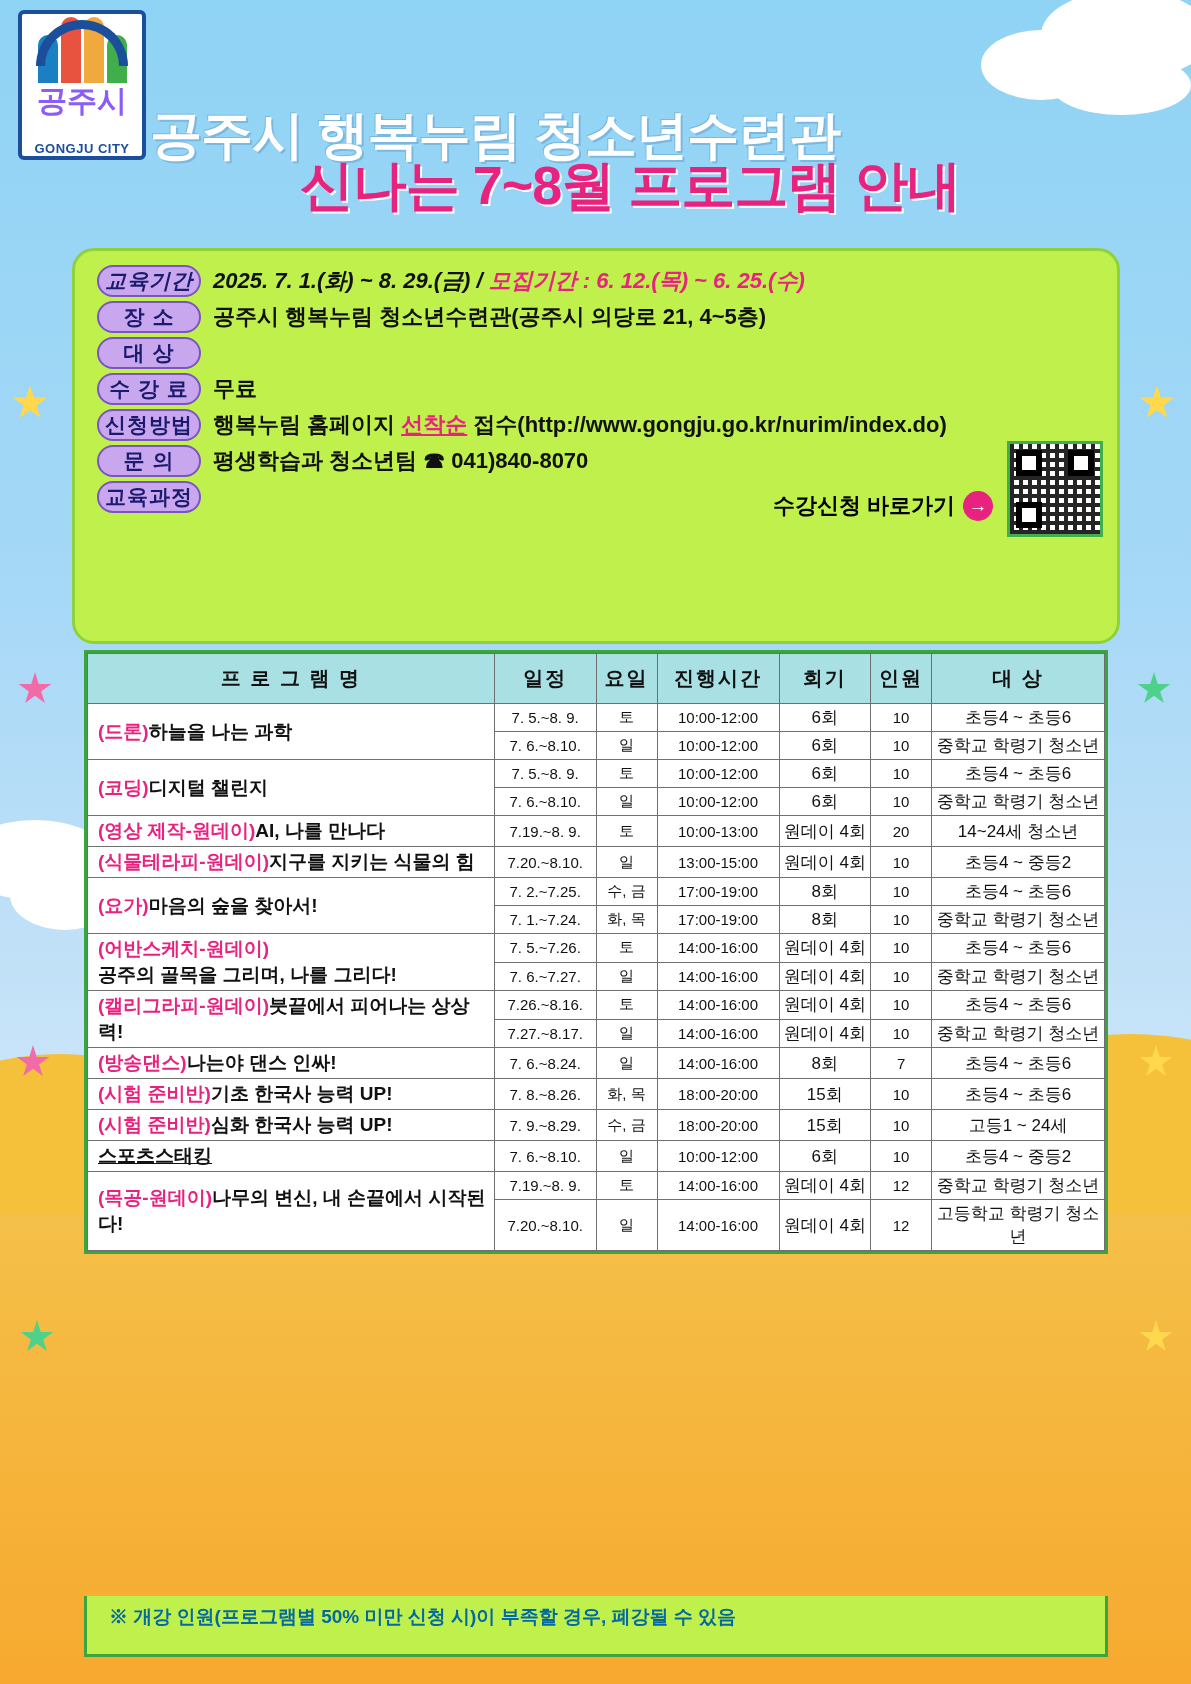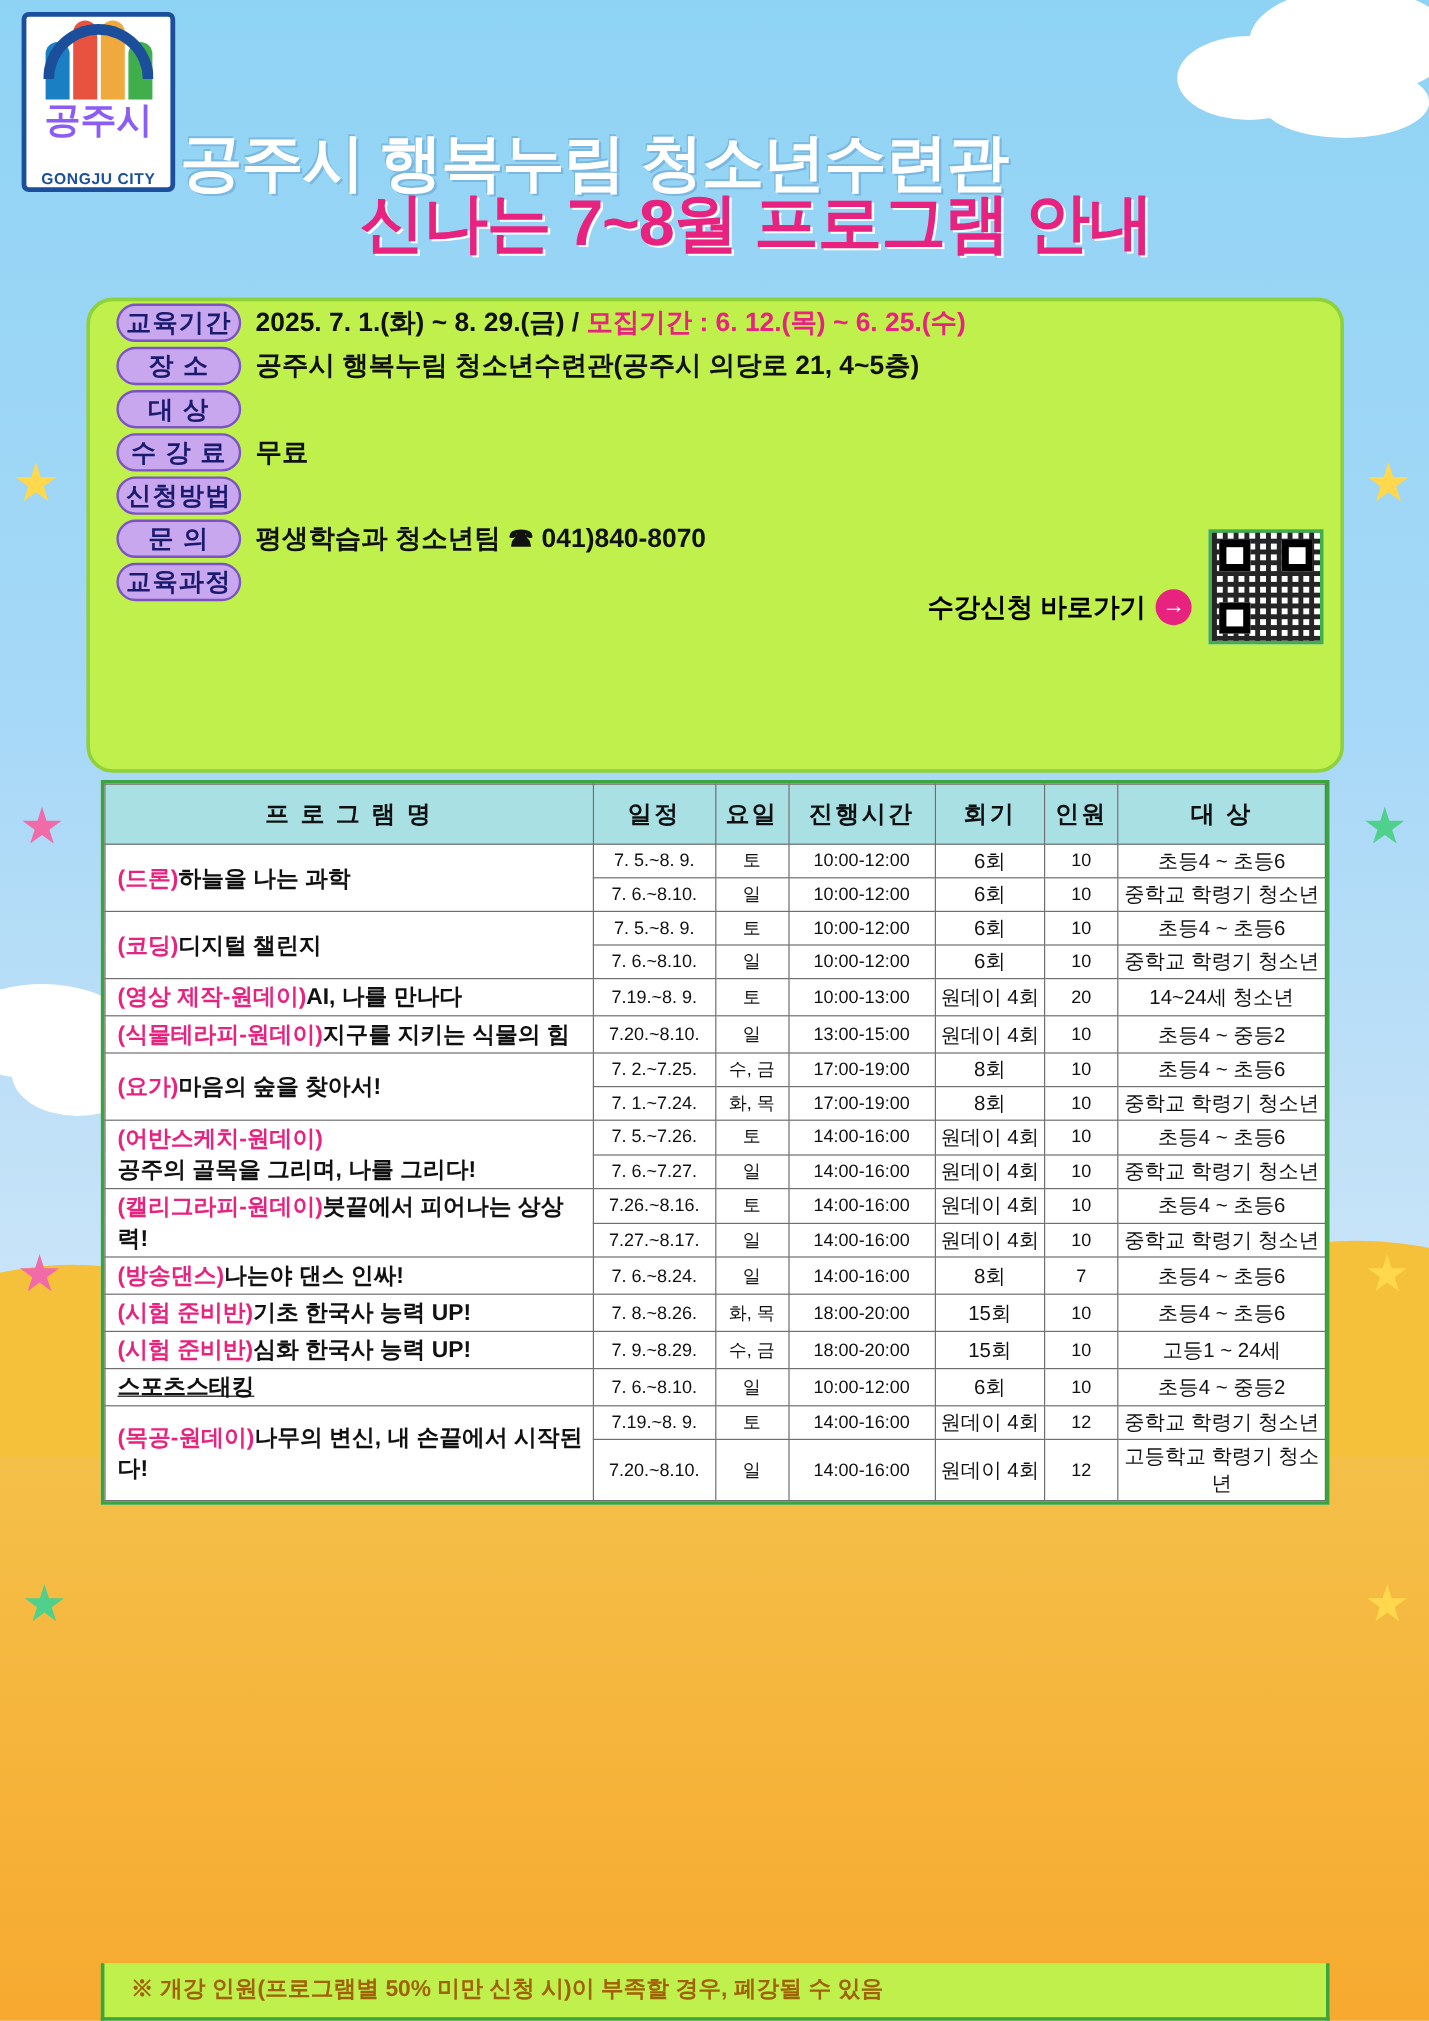--- a/index.html
+++ b/index.html
@@ -61,21 +61,21 @@
     font-size:54px; font-weight:bold; color:#e8227f; letter-spacing:-1px;
     text-shadow: 2px 2px 0 #ffffff;
   }
 
   
   .panel {
     position:absolute; left:72px; top:248px; width:1048px; height:396px;
     background:#bff04b; border:3px solid #8fd13a; border-radius:22px;
   }
   .row { display:flex; align-items:center; margin:0 0 4px 22px; }
-  .row:first-child { padding-top:2px; }
+  .row:first-child { padding-top:14px;font-style:italic; }
   .tag {
     background:#c9a7ee; color:#1a1a6e; font-weight:bold; font-size:21px;
     border:2px solid #7d52c4; border-radius:16px;
     min-width:104px; height:32px; display:flex; align-items:center; justify-content:center;
     letter-spacing:1px; margin-right:12px;
   }
   .val { font-size:22px; font-weight:bold; color:#111; }
   .val .pink { color:#e8227f; }
   .val .uline { color:#e8227f; text-decoration:underline; }
 
@@ -109,21 +109,21 @@
   table { border-collapse:collapse; width:100%; font-size:15px;padding-left:35px; }
   th, td { border:1px solid #6f6f6f; text-align:center; padding:2px 3px; color:#111; }
   thead th { background:#a8e0e4; font-size:20px; font-weight:bold; letter-spacing:2px; height:50px; }
   td.name { text-align:left; padding-left:10px; font-size:19px; font-weight:bold; }
   td.name .pk { color:#e8227f;text-align:right; }
   td.name .ul { text-decoration:underline; }
   td.small { font-size:17px;text-align:center; }
   .note {
     position:absolute; left:84px; top:1596px; width:1024px;
     background:#bff04b; border:3px solid #3aa53f; border-top:none;
-    font-size:19px; font-weight:bold; color:#a16207; padding:8px 0 11px 22px;margin-top:40px;
+    font-size:19px; font-weight:bold; color:#0369a1; padding:8px 0 24px 22px;
   }
 </style>
 </head>
 <body>
 
 <div class="bg">
   <div class="cloud cloud-tr1"></div>
   <div class="cloud cloud-tr2"></div>
   <div class="cloud cloud-tr3"></div>
   <div class="hill hill-l"></div>
@@ -168,20 +168,21 @@
       </div>
       <div class="row">
         <div class="tag">대    상</div>
       </div>
       <div class="row">
         <div class="tag">수 강 료</div>
         <div class="val">무료</div>
       </div>
       <div class="row">
         <div class="tag">신청방법</div>
+        <div class="val">행복누림 홈페이지 <span class="uline">선착순</span> 접수(http://www.gongju.go.kr/nurim/index.do)</div>
       </div>
       <div class="row">
         <div class="tag">문    의</div>
         <div class="val">평생학습과 청소년팀 ☎ 041)840-8070</div>
       </div>
       <div class="row">
         <div class="tag">교육과정</div>
         <div class="val"></div>
       </div>
     </div>

